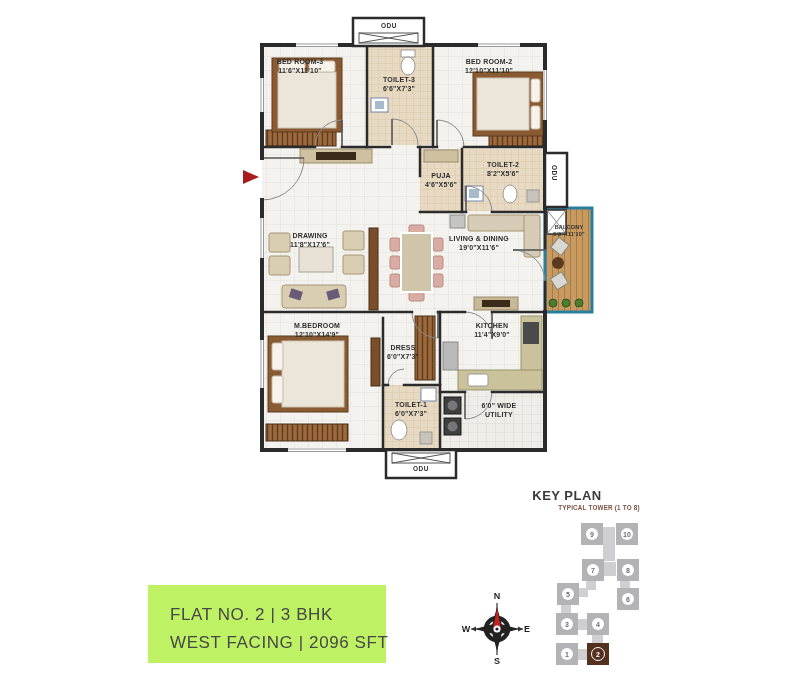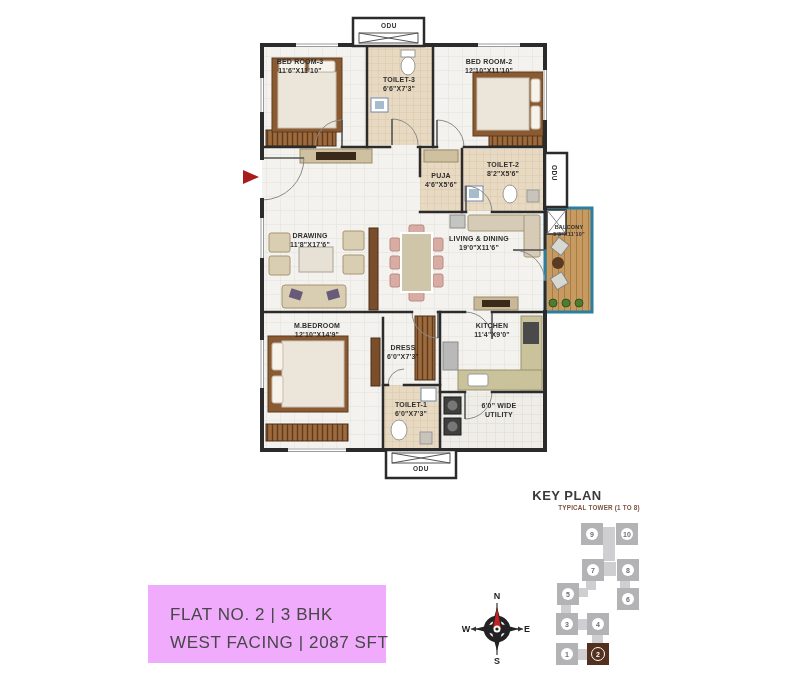--- a/index.html
+++ b/index.html
@@ -18,21 +18,21 @@
             color:#3a3a3a;letter-spacing:.5px;}
   .kp-sub{position:absolute;transform:translateX(-50%);font-size:6.3px;font-weight:700;color:#7a5240;letter-spacing:.2px;}
   .kp-link{position:absolute;background:#cfcfd1;}
   .kp-unit{position:absolute;width:22px;height:22px;background:#b3b3b5;display:flex;
            align-items:center;justify-content:center;}
   .kp-unit .num{width:12px;height:12px;border-radius:50%;background:#ffffff;color:#6e6e70;
                 font-size:7px;font-weight:700;display:flex;align-items:center;justify-content:center;}
   .kp-unit.hl{background:#54301f;}
   .kp-unit.hl .num{background:#54301f;border:1px solid #ffffff;color:#ffffff;}
   
-  .info{position:absolute;left:148px;top:585px;width:238px;height:78px;background:#f0abfc;display:flex;}
+  .info{position:absolute;left:148px;top:585px;width:238px;height:78px;background:#bef264;display:flex;}
   .info .bar{width:11px;height:100%;background:#4a2d1d;}
   .info .txt{padding:16px 0 0 22px;color:#474747;font-size:17px;line-height:1.62;letter-spacing:.6px;
              font-weight:400;white-space:nowrap;}
   
   .cl{position:absolute;transform:translate(-50%,-50%);font-size:9px;font-weight:700;color:#1d1d1d;}
 </style>
 </head>
 <body>
 
 <div class="canvas">
@@ -382,21 +382,21 @@
       <span class="num">1</span>
     </div>
   <div class="kp-unit hl" style="left:587px;top:643px">
       <span class="num">2</span>
     </div>
 
   <div class="info">
     <div class="bar"></div>
     <div class="txt">
       <div>FLAT NO. 2  |  3 BHK</div>
-      <div>WEST FACING  |  2087 SFT</div>
+      <div>WEST FACING  |  2096 SFT</div>
     </div>
   </div>
 
   <div class="cl" style="left:497px;top:596px">N</div>
   <div class="cl" style="left:497px;top:661px">S</div>
   <div class="cl" style="left:466px;top:629px">W</div>
   <div class="cl" style="left:527px;top:629px">E</div>
 
 </div>
 

